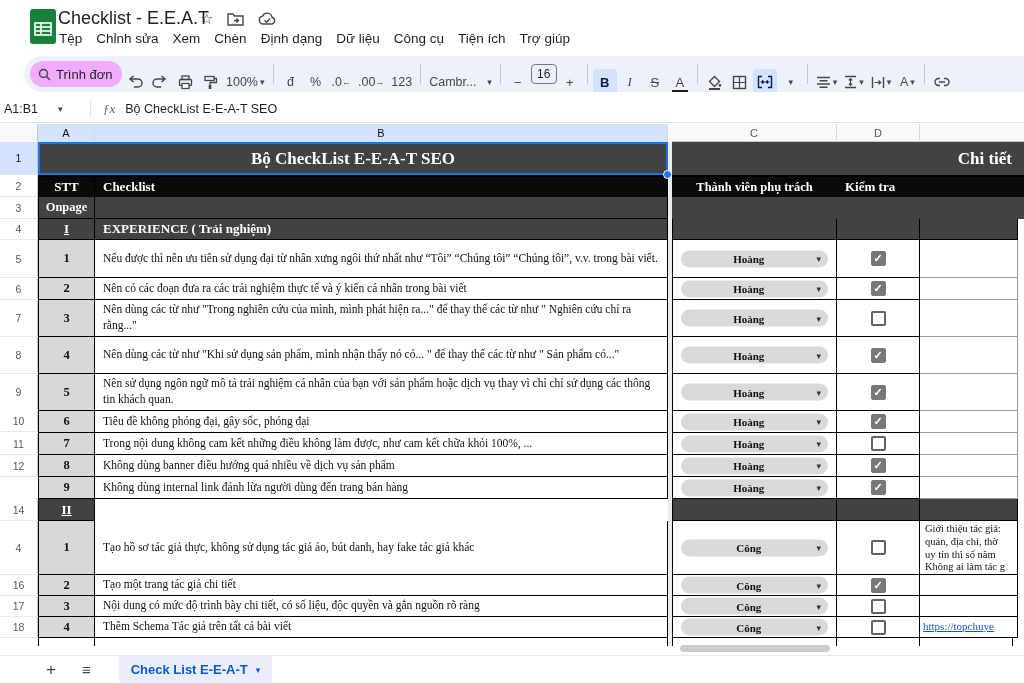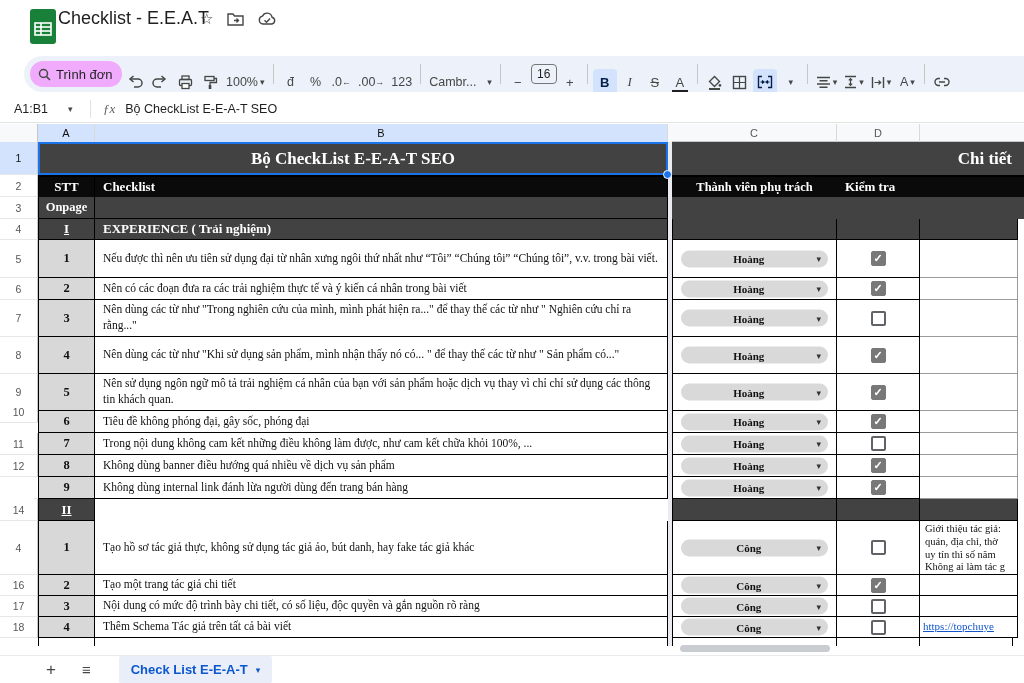--- a/index.html
+++ b/index.html
@@ -33,21 +33,21 @@
                   font-size:12px; color:#1f1f1f; display:flex; align-items:center; justify-content:center; }
   .fontname { width:56px; overflow:hidden; text-overflow:ellipsis; white-space:nowrap; text-align:left; }
   .bold-g { font-weight:bold; } .ital-g { font-style:italic; font-family:"Liberation Serif",serif; }
   .strike-g { text-decoration:line-through; }
   .acolor { position:relative; } .acolor:after { content:""; position:absolute; left:4px; right:4px; bottom:2px; height:3px; background:#1f1f1f; }
   .tiny-arrow { font-size:9px; }
 
   
   .formulabar { position:absolute; top:95px; left:0; width:1024px; height:28px; background:#fff;
                 border-bottom:1px solid #e1e3e1; display:flex; align-items:center; }
-  .namebox { width:84px; padding-left:14px; font-size:12.5px; color:#1f1f1f; display:flex; align-items:center; gap:18px; }
+  .namebox { width:84px; padding-left:4px; font-size:12.5px; color:#1f1f1f; display:flex; align-items:center; gap:18px; }
   .fb-sep { width:1px; height:18px; background:#e1e3e1; margin:0 6px; }
   .fx { font-family:"Liberation Serif",serif; font-style:italic; font-size:13px; color:#5f6368; margin:0 10px 0 6px; }
   .fb-content { font-size:12.5px; color:#1f1f1f; }
 
   
   .grid { position:absolute; top:124px; left:0; width:1024px; height:524px; background:#fff; overflow:hidden; }
   .colheaders { position:absolute; top:0; left:0; width:1024px; height:18px; background:#f8f9fa; border-bottom:1px solid #c7c7c7; }
   .colhead { position:absolute; top:0; height:18px; font-size:11px; color:#575757;
              display:flex; align-items:center; justify-content:center; border-right:1px solid #d9d9d9; }
   .colhead.sel { background:#d3e3fd; color:#111; }
@@ -106,20 +106,31 @@
             <path d="M7 8.5 h4 M9.5 6.5 l2 2 -2 2" fill="none" stroke="#444746" stroke-width="1.3"></path>
           </svg>
       </span>
       <span>
         <svg width="19" height="14" viewBox="0 0 19 14">
             <path d="M5 12 a4 4 0 0 1 -.5 -7.9 A5 5 0 0 1 14 5.2 A3.5 3.5 0 0 1 14 12 Z" fill="none" stroke="#444746" stroke-width="1.4"></path>
             <path d="M6.5 8.2 l2 2 3.6-3.8" fill="none" stroke="#444746" stroke-width="1.4"></path>
           </svg>
       </span>
     </span>
+    <nav class="menubar">
+        <div class="menu-item">Tệp</div>
+        <div class="menu-item">Chỉnh sửa</div>
+        <div class="menu-item">Xem</div>
+        <div class="menu-item">Chèn</div>
+        <div class="menu-item">Định dạng</div>
+        <div class="menu-item">Dữ liệu</div>
+        <div class="menu-item">Công cụ</div>
+        <div class="menu-item">Tiện ích</div>
+        <div class="menu-item">Trợ giúp</div>
+      </nav>
   </div>
 
   <div class="toolbar">
     <div class="tb-search">
       <span>
         <svg width="13" height="13" viewBox="0 0 13 13">
             <circle cx="5.5" cy="5.5" r="4" fill="none" stroke="#444746" stroke-width="1.5"></circle>
             <line x1="8.6" y1="8.6" x2="12" y2="12" stroke="#444746" stroke-width="1.5"></line>
           </svg>
       </span>
@@ -357,21 +368,21 @@
             <div class="chip-label">Hoàng</div>
             <div class="chip-caret">▾</div>
           </div>
         </div>
         <div class="cell" style="left: 837px; top: 232px; width: 83px; height: 37px; background: rgb(255, 255, 255); border-right: 1px solid rgb(0, 0, 0); border-bottom: 1px solid rgb(0, 0, 0); display: flex; align-items: center; justify-content: center;">
           <div class="cbx on">
             <div>✓</div>
           </div>
         </div>
         <div class="cell" style="left: 920px; top: 232px; width: 98px; height: 37px; background: rgb(255, 255, 255); border-right: 1px solid rgb(154, 154, 154); border-bottom: 1px solid rgb(154, 154, 154);"></div>
-        <div class="rowhead" style="top: 259px; height: 22px;">10</div>
+        <div class="rowhead" style="top: 268px; height: 22px;">10</div>
         <div class="cell" style="left: 38px; top: 269px; width: 57px; height: 22px; background: rgb(216, 216, 216); border-left: 1px solid rgb(0, 0, 0); border-right: 1px solid rgb(0, 0, 0); border-bottom: 1px solid rgb(0, 0, 0); display: flex; align-items: center; justify-content: center; font-family: &quot;Liberation Serif&quot;, serif; font-weight: bold; font-size: 12.5px; color: rgb(17, 17, 17);">6</div>
         <div class="cell" style="left: 95px; top: 269px; width: 573px; height: 22px; background: rgb(255, 255, 255); border-right: 1px solid rgb(0, 0, 0); border-bottom: 1px solid rgb(0, 0, 0); display: flex; align-items: center; padding: 1px 6px 1px 8px; font-family: &quot;Liberation Serif&quot;, serif; font-size: 11.5px; color: rgb(17, 17, 17); line-height: 1.35;">Tiêu đề không phóng đại, gây sốc, phóng đại</div>
         <div class="cell" style="left: 672px; top: 269px; width: 165px; height: 22px; background: rgb(255, 255, 255); border-left: 1px solid rgb(0, 0, 0); border-right: 1px solid rgb(0, 0, 0); border-bottom: 1px solid rgb(0, 0, 0);">
           <div class="chip" style="background: rgb(217, 217, 217);">
             <div class="chip-label">Hoàng</div>
             <div class="chip-caret">▾</div>
           </div>
         </div>
         <div class="cell" style="left: 837px; top: 269px; width: 83px; height: 22px; background: rgb(255, 255, 255); border-right: 1px solid rgb(0, 0, 0); border-bottom: 1px solid rgb(0, 0, 0); display: flex; align-items: center; justify-content: center;">
           <div class="cbx on">

